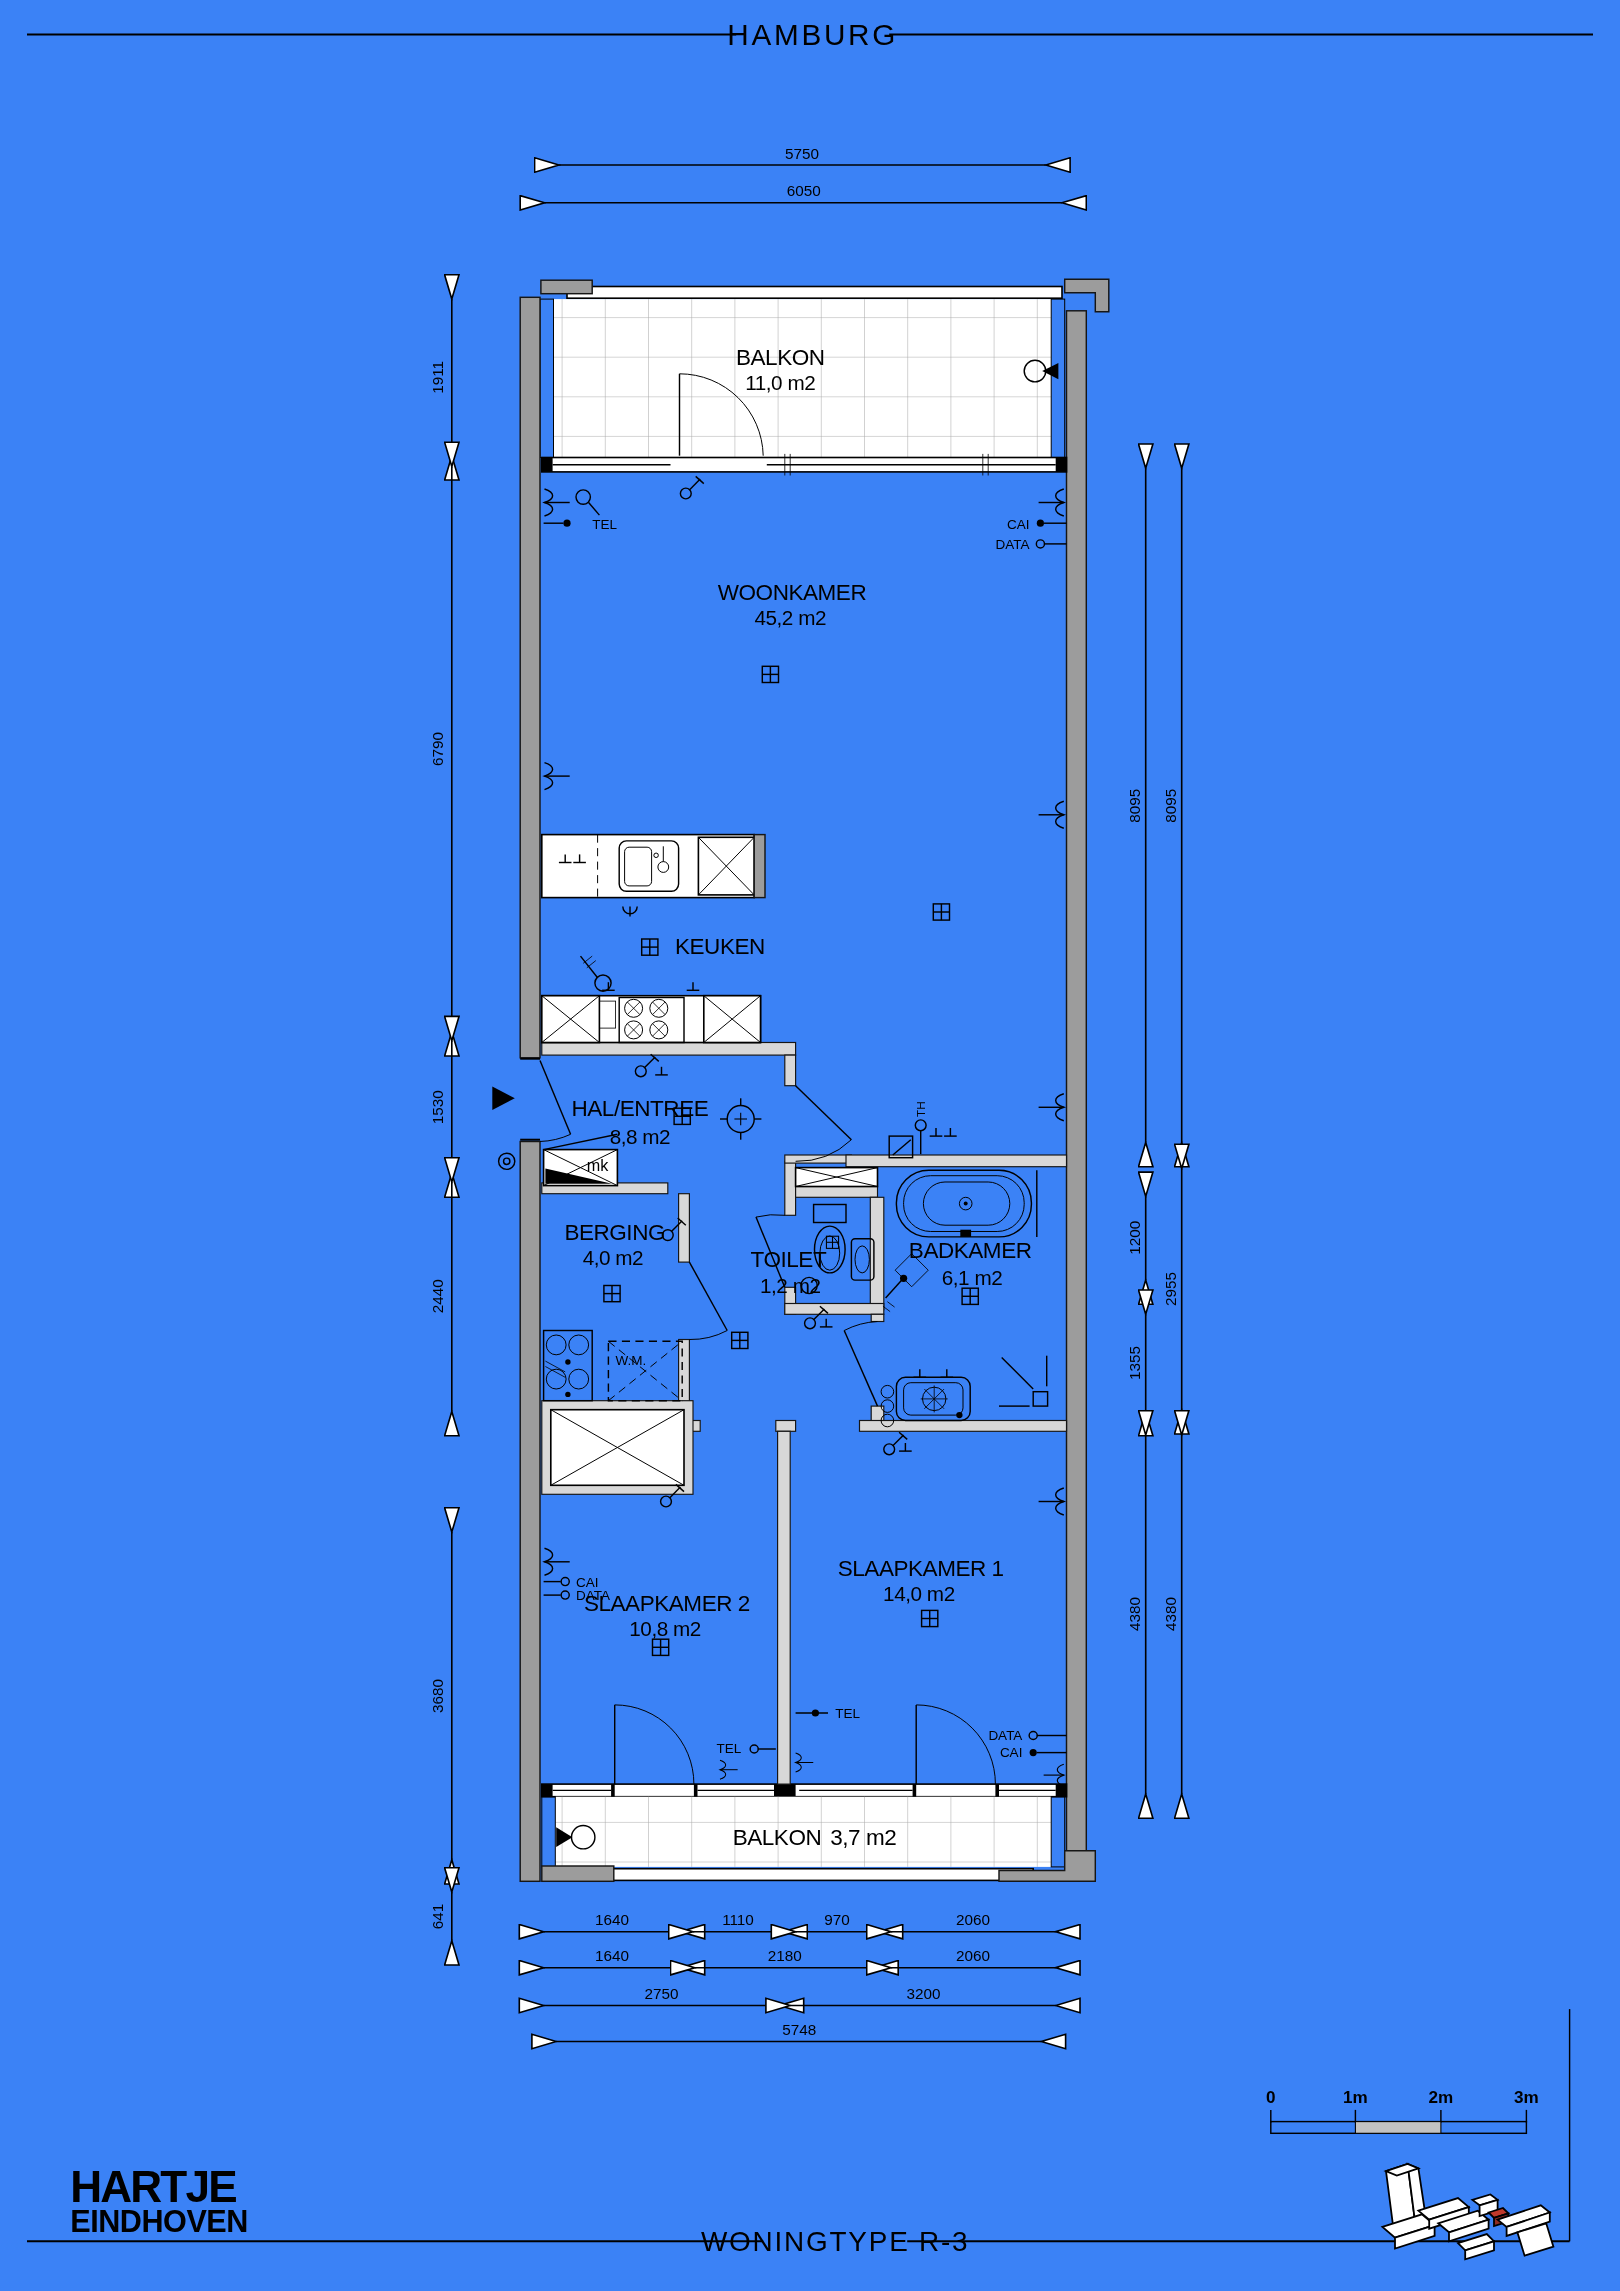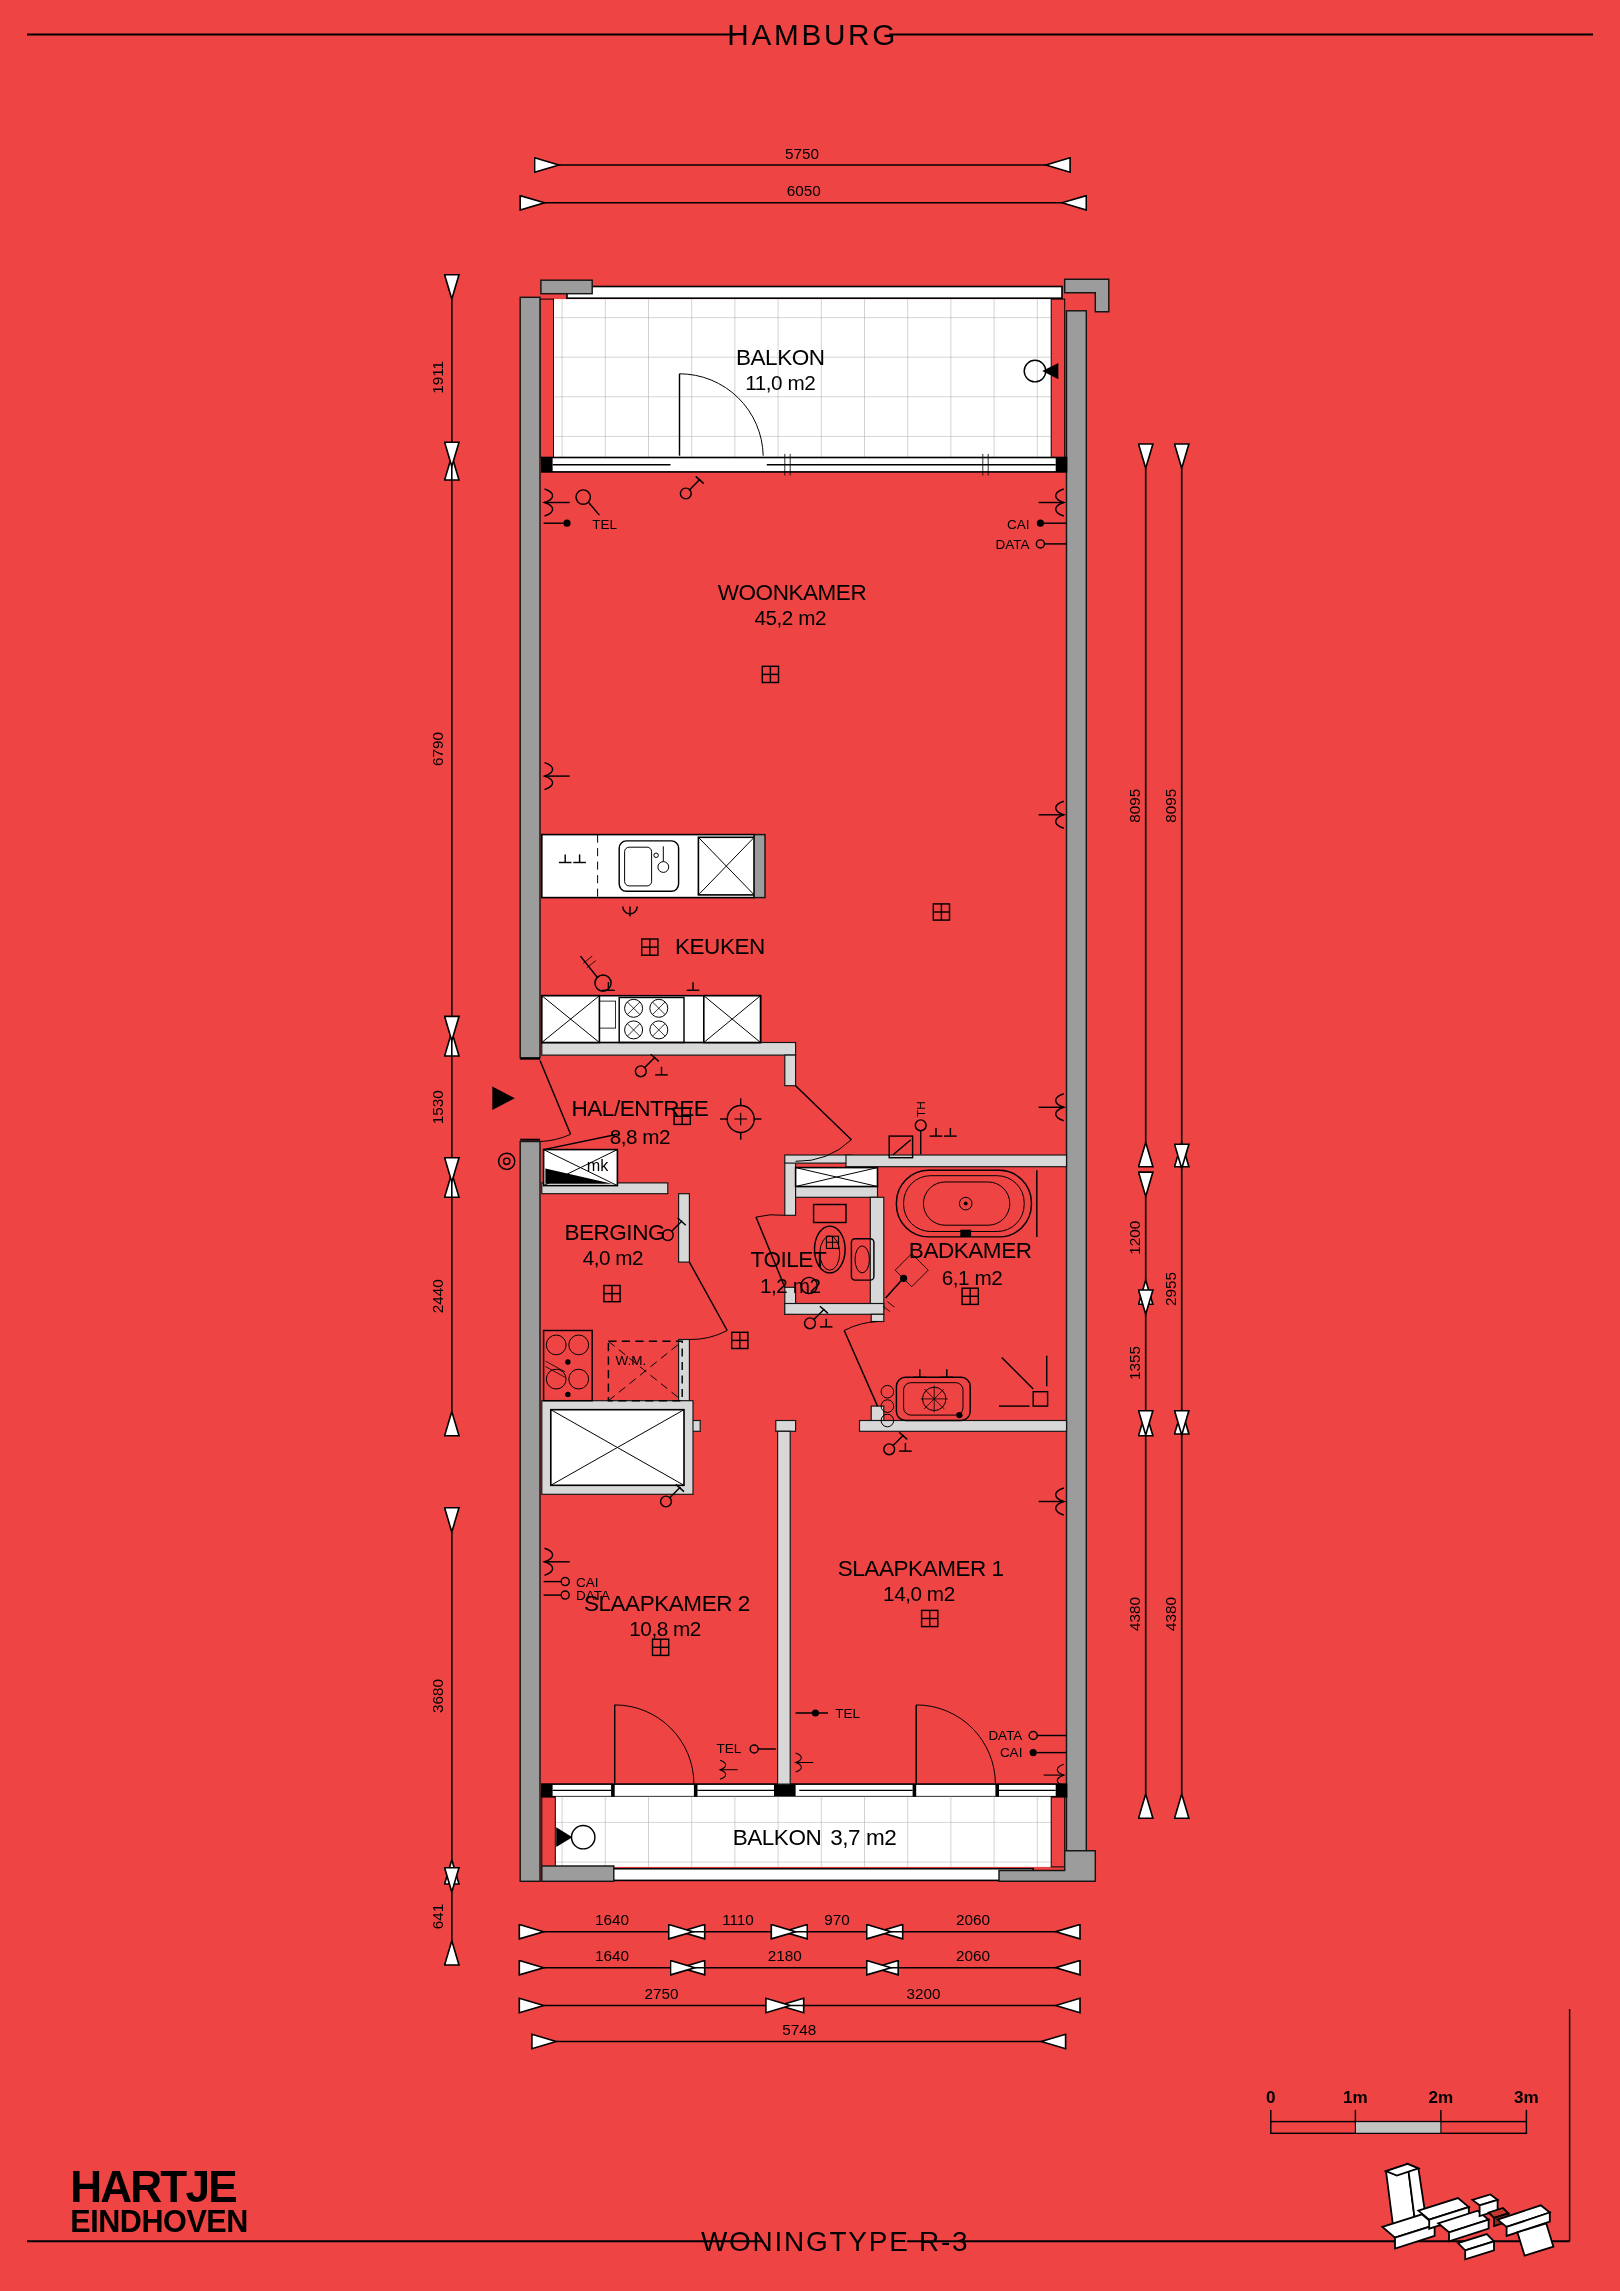--- a/index.html
+++ b/index.html
@@ -1,16 +1,16 @@
 <!DOCTYPE html>
 <html style="font-size:14.4px"><head>
 <meta charset="utf-8">
 <style>
   html,body{margin:0;padding:0;background:#fff;}
-  .page{position:relative;width:1620px;height:2292px;background:#ef4444;overflow:hidden;}
+  .page{position:relative;width:1620px;height:2292px;background:#3b82f6;overflow:hidden;}
   svg{position:absolute;left:0;top:0;}
   text{font-family:"Liberation Sans",sans-serif;fill:#000;}
   .h1{font-size:33px;letter-spacing:3px;}
   .room{font-size:25px;letter-spacing:-0.5px;}
   .area{font-size:23px;letter-spacing:-0.5px;}
   .dim{font-size:17px;}
   .ann{font-size:15px;}
   .ann2{font-size:13px;}
   .mk{font-size:18px;}
   .scl{font-size:19px;font-weight:bold;}

